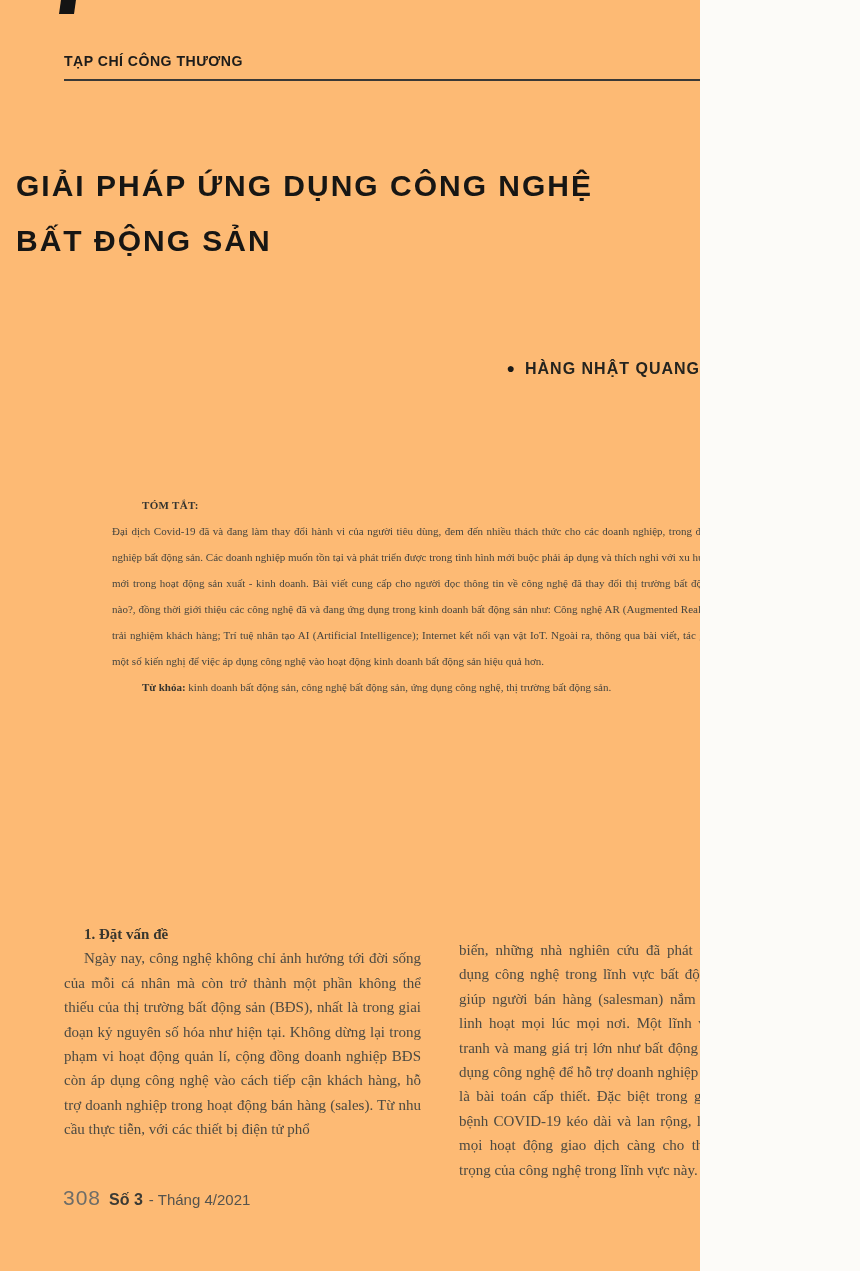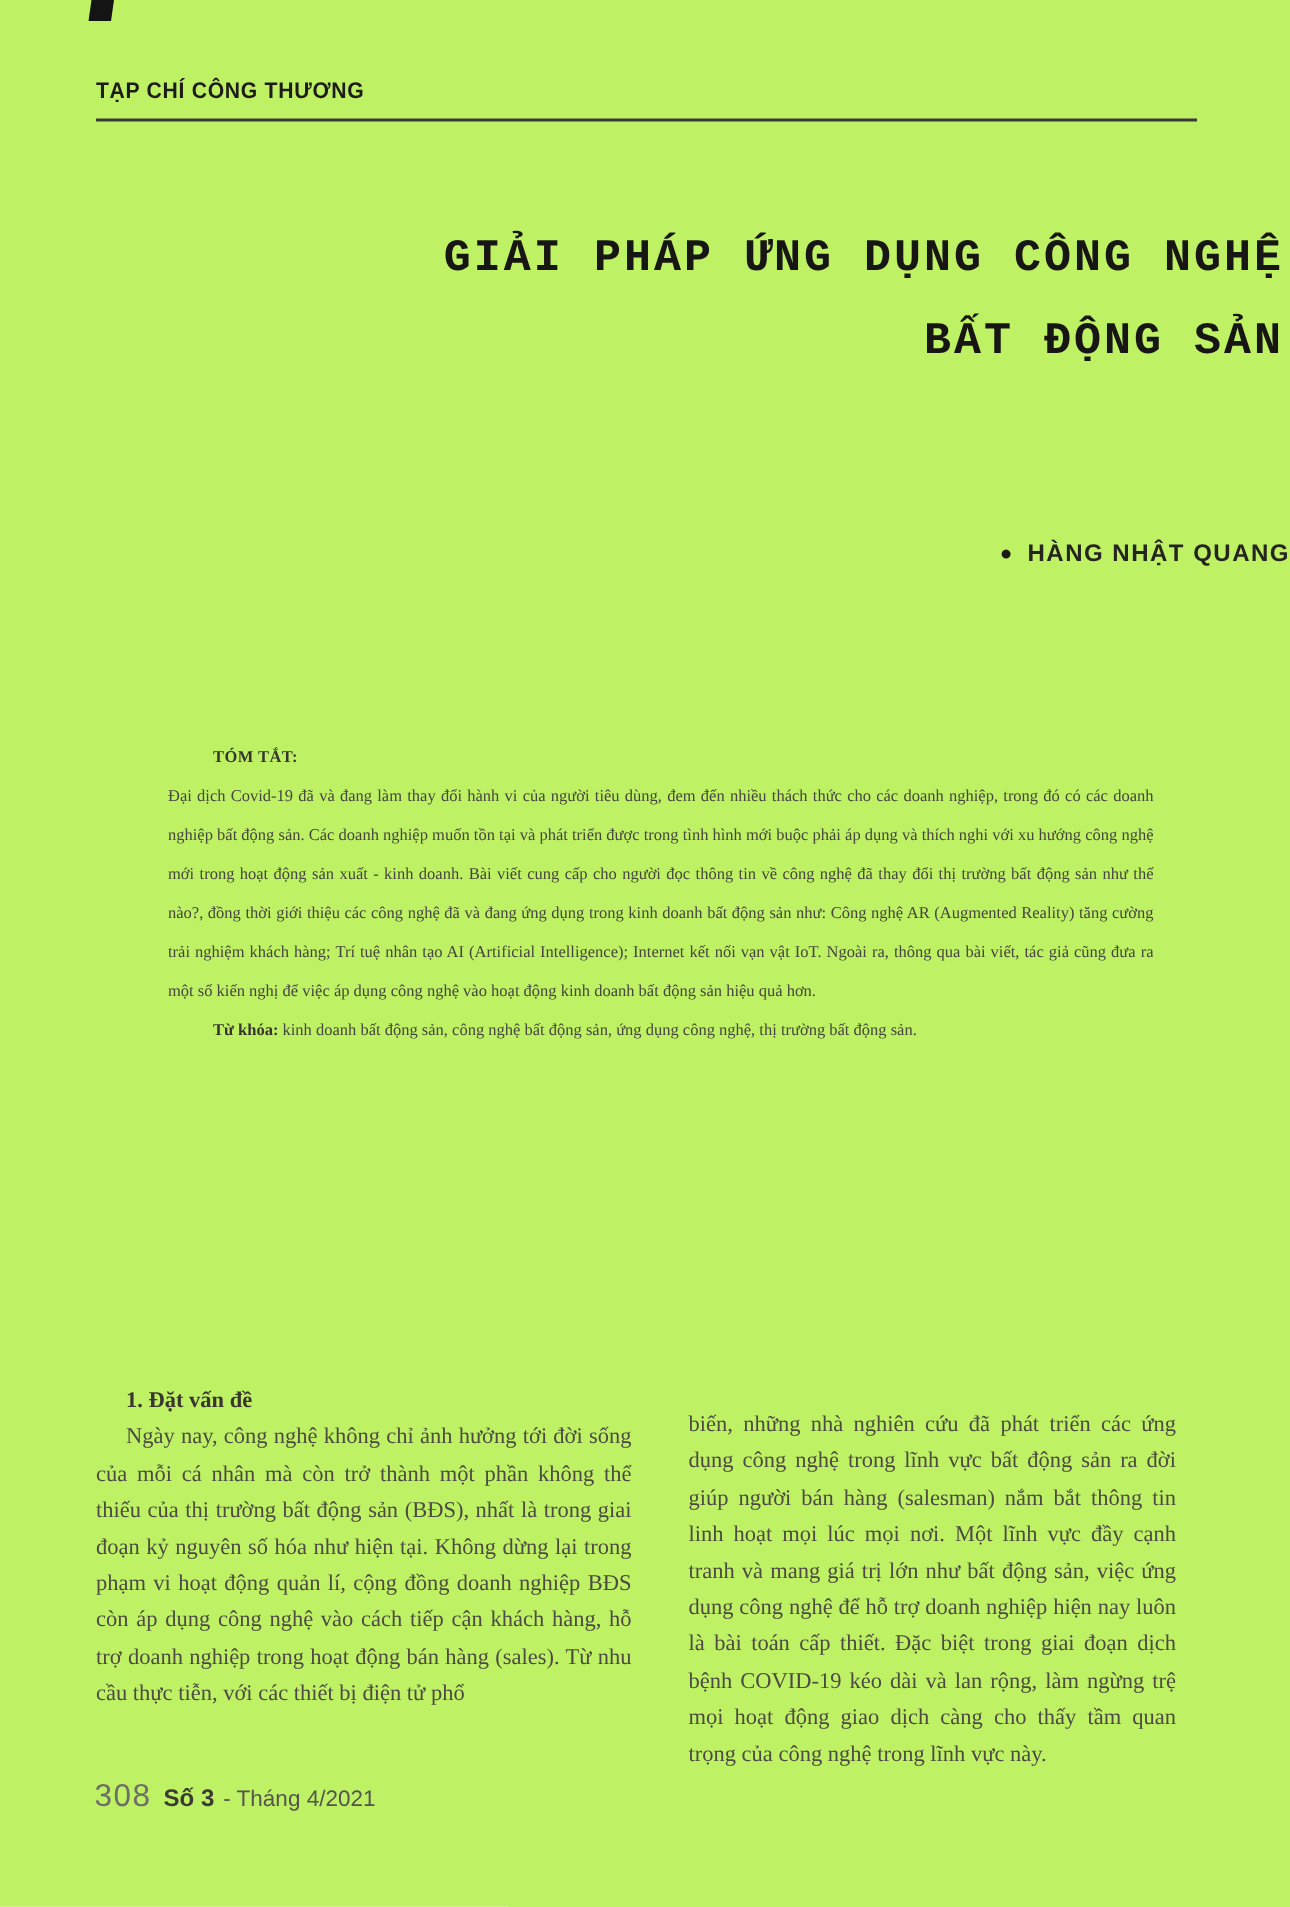--- a/index.html
+++ b/index.html
@@ -4,23 +4,23 @@
 <style>
   * { box-sizing: border-box; }
   html, body { margin: 0; padding: 0; }
   body {
     width: 860px;
     background: #fcfbf8;
     font-family: "Liberation Serif", serif;
   }
   .page {
     position: relative;
-    width: 860px;
+    width: 700px;
     height: 1271px;
-    background: #bef264;
+    background: #fdba74;
     overflow: hidden;
   }
   .scan-artifact {
     position: absolute;
     left: 60px; top: 0;
     width: 15px; height: 14px;
     background: #141414;
     transform: skewX(-8deg);
   }
   .masthead {
@@ -37,23 +37,23 @@
   }
   .header-rule {
     position: absolute;
     left: 64px; top: 79px;
     width: 734px; height: 2px;
     background: #3a3936;
   }
   .article-title {
     position: absolute;
     left: 0; right: 0; top: 142px;
-    margin: 4px;
-    text-align: right;
-    font-family: Liberation Mono, monospace;
+    margin: 16px;
+    text-align: left;
+    font-family: Liberation Sans, sans-serif;
     font-weight: 700;
     font-size: 30px;
     letter-spacing: 2px;
     line-height: 55px;
     color: #171614;
   }
   .article-title span { display: block; }
   .author-line {
     position: absolute;
     left: 0; right: 0; top: 360px;

